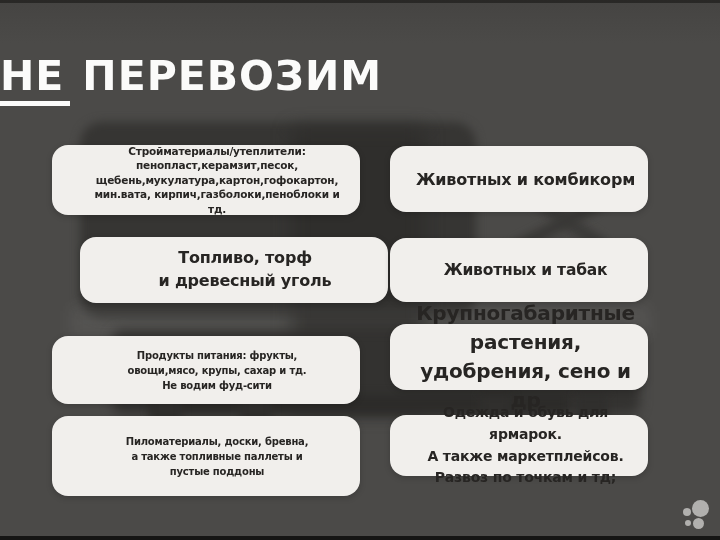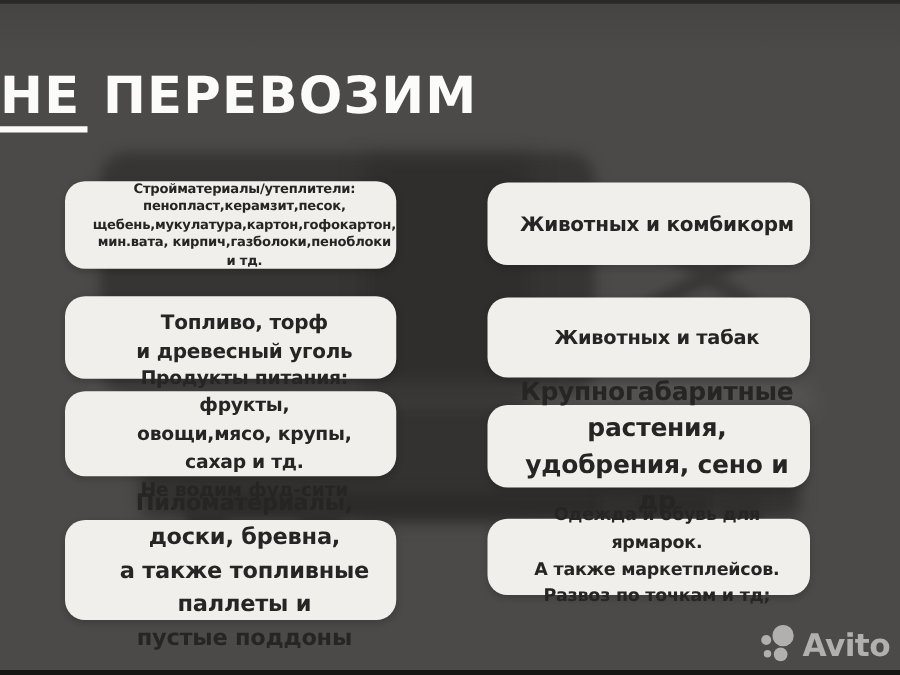--- a/index.html
+++ b/index.html
@@ -33,26 +33,26 @@
   }
 
   
   .card{
     position:absolute;background:#f1efec;border-radius:16px;
     display:flex;align-items:center;justify-content:center;text-align:center;
     color:#272523;font-weight:bold;white-space:pre-line;
     padding:6px 10px;box-sizing:border-box;letter-spacing:-0.2px;
     box-shadow:0 2px 6px rgba(0,0,0,0.18);
   }
-  .col-l{left:52px;width:265px;padding-left:32px;}
+  .col-l{left:52px;width:308px;padding-left:32px;}
   .col-r{left:390px;width:258px;padding-left:23px;}
   .card-l1{top:145px;height:70px;font-size:10.5px;line-height:1.38;}
-  .card-l2{top:237px;height:66px;font-size:16px;line-height:1.42;}
-  .card-l3{top:313px;height:68px;font-size:15px;line-height:1.5;}
-  .card-l4{top:416px;height:80px;font-size:18px;line-height:1.5;}
+  .card-l2{top:237px;height:66px;font-size:16px;line-height:1.42;margin-left:28px;}
+  .card-l3{top:336px;height:68px;font-size:10px;line-height:1.5;}
+  .card-l4{top:416px;height:80px;font-size:10px;line-height:1.5;}
   .card-r1{top:146px;height:66px;font-size:16px;}
   .card-r2{top:238px;height:64px;font-size:15.5px;}
   .card-r3{top:324px;height:66px;font-size:20px;line-height:1.45;}
   .card-r4{top:415px;height:61px;font-size:14px;line-height:1.55;}
 
   
   .watermark{
     position:absolute;right:8px;top:499px;display:flex;align-items:center;gap:4px;
     color:#b1b0ae;
   }
@@ -106,16 +106,15 @@
 А также маркетплейсов.
 Развоз по точкам и тд;</div>
 
   <div class="watermark">
     <span class="avito-logo">
       <i class="dot-big"></i>
       <i class="dot-small"></i>
       <i class="dot-med"></i>
       <i class="dot-tiny"></i>
     </span>
-    <span class="avito-text">Avito</span>
   </div>
 
 </div>
 
 </body></html>

